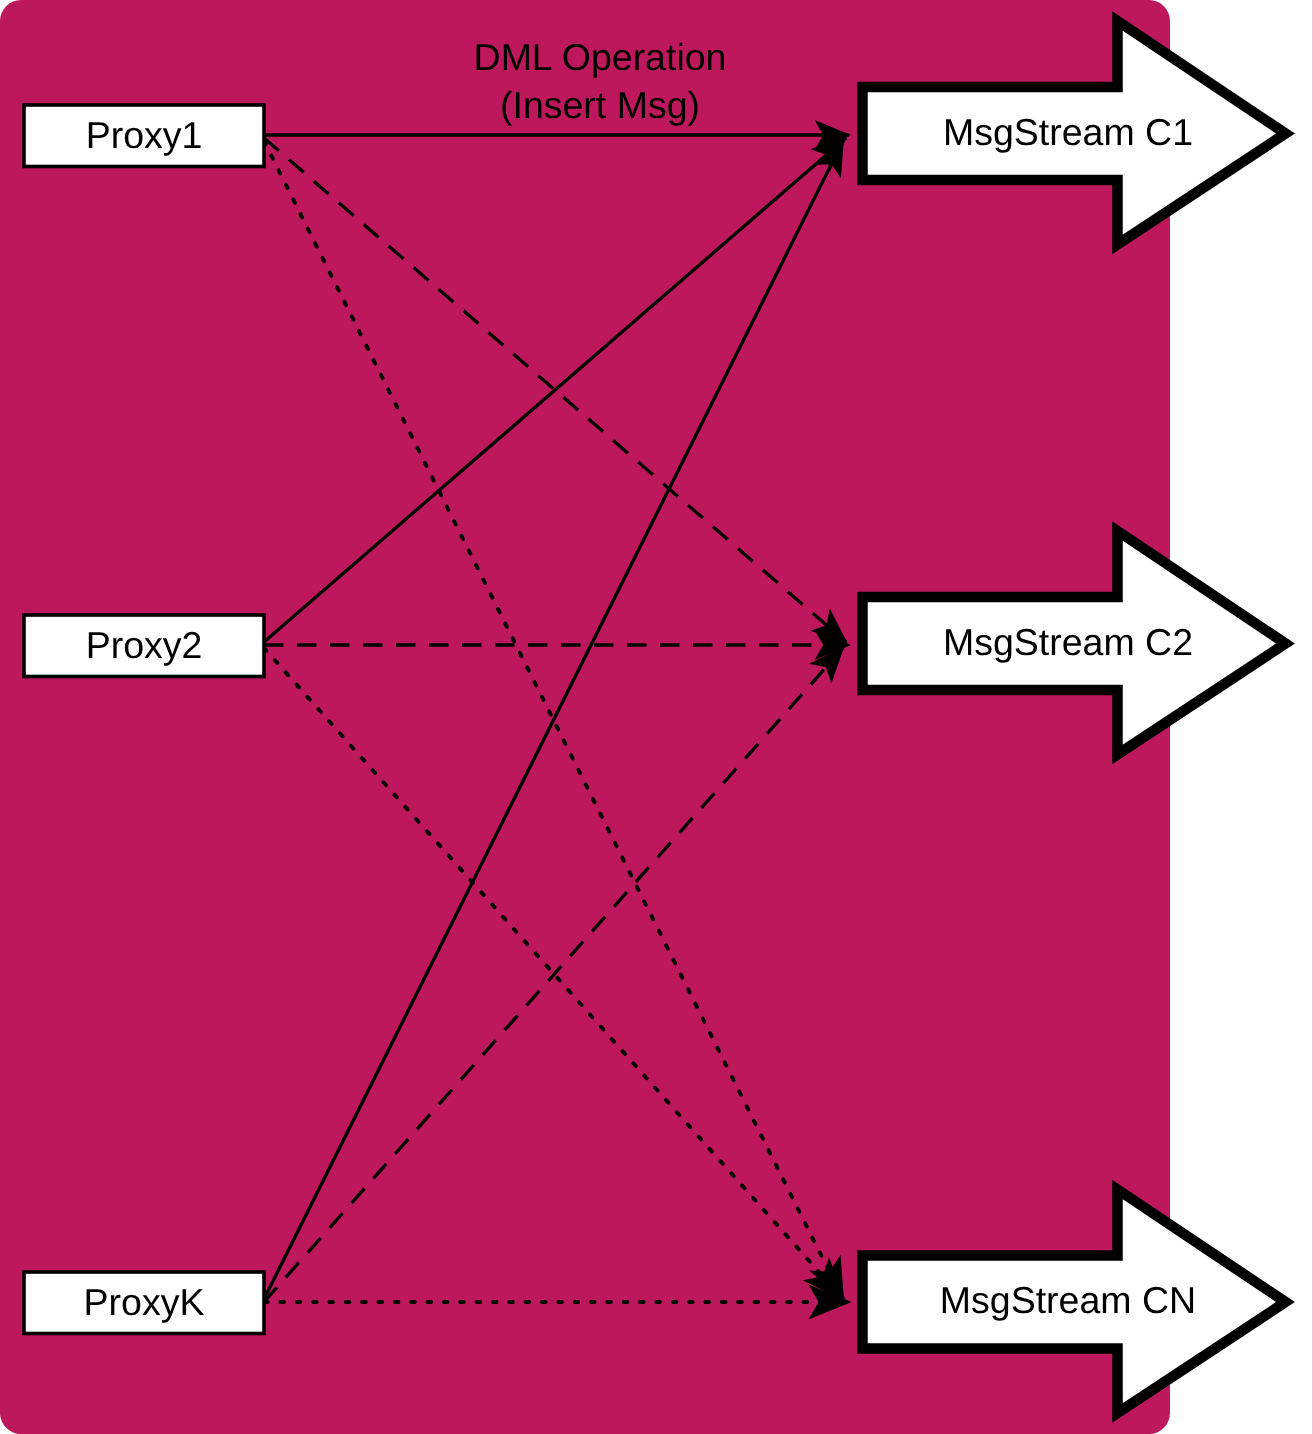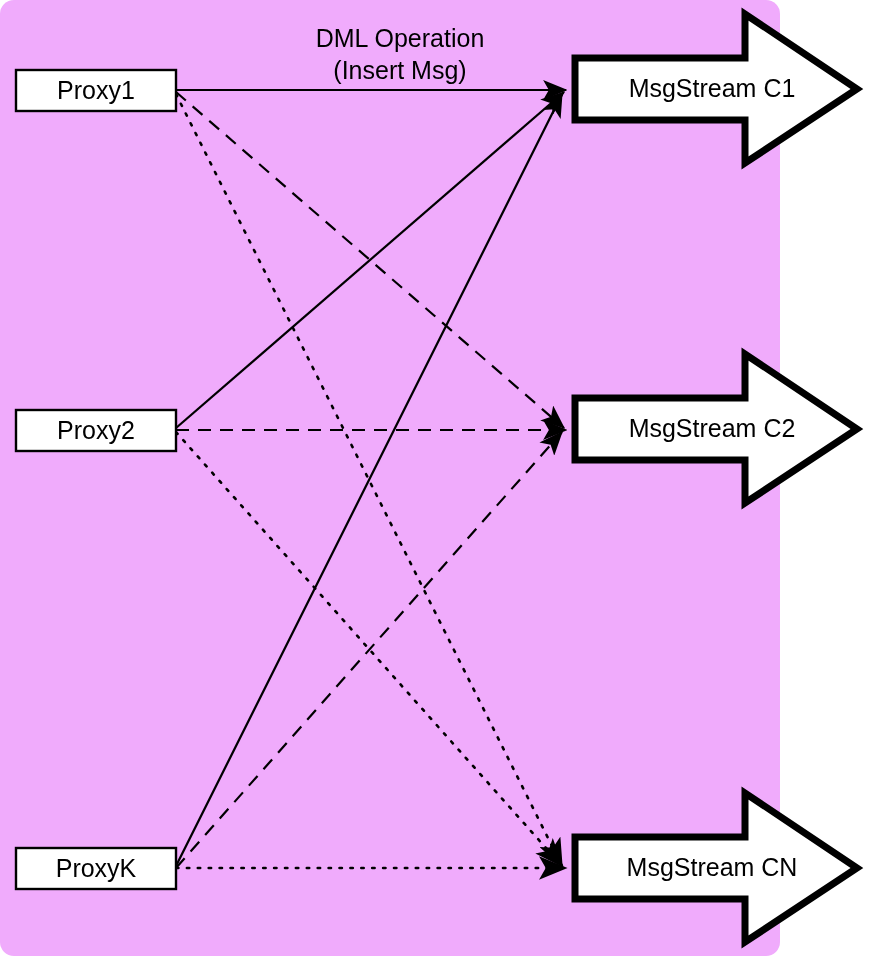--- a/index.html
+++ b/index.html
@@ -10,21 +10,21 @@
   body {
     width: 875px;
     height: 956px;
     font-family: "Liberation Sans", sans-serif;
     overflow: hidden;
   }
   #diagram-root {
     position: relative;
     width: 780px;
     height: 956px;
-    background: #f0abfc;
+    background: #be185d;
     border-radius: 14px;
   }
   svg#diagram-canvas {
     display: block;
     width: 875px;
     height: 956px;
   }
   .node-box-rect {
     fill: #ffffff;
     stroke: #000000;

